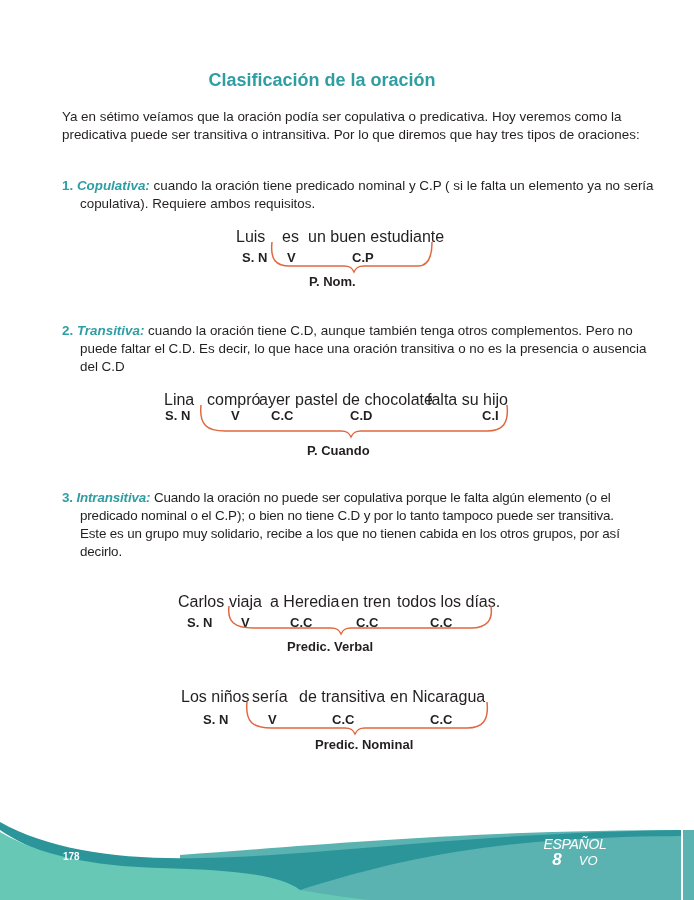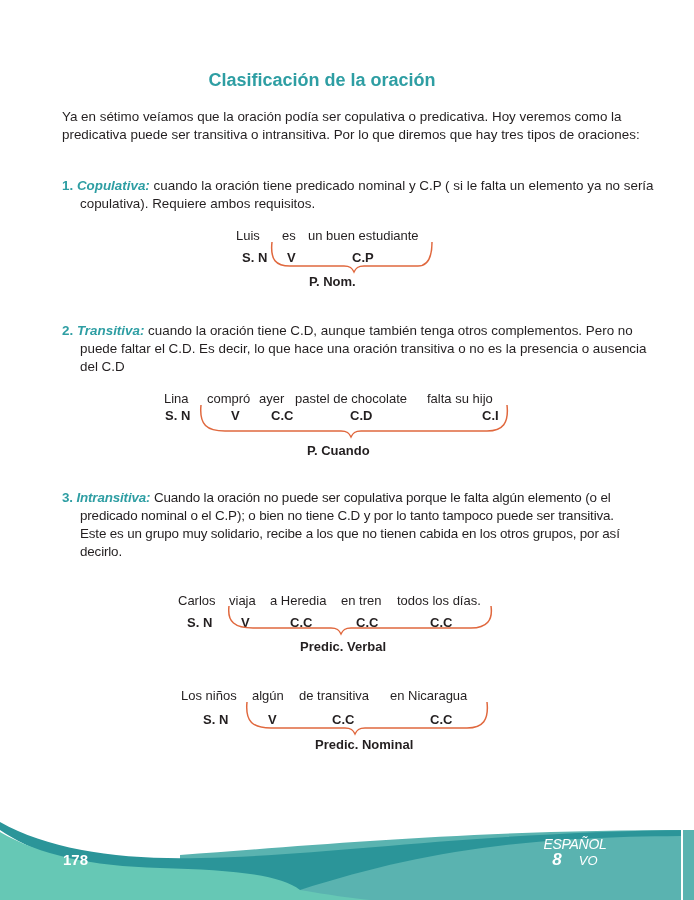--- a/index.html
+++ b/index.html
@@ -8,26 +8,26 @@
   .title { position: absolute; left: 0; width: 644px; top: 70px; text-align: center;
            font-size: 18px; font-weight: bold; color: #2e9ea3; }
   .para { position: absolute; left: 62px; width: 580px; font-size: 13.4px; line-height: 18px; }
   .intro { top: 108px; }
   .num { color: #2e9ea3; font-weight: bold; }
   .head { color: #2e9ea3; font-weight: bold; font-style: italic; }
   .hang { padding-left: 18px; text-indent: -18px; }
   .s1 { top: 177px; }
   .s2 { top: 322px; }
   .s3 { top: 489px; letter-spacing: -0.15px; }
-  .word { position: absolute; font-size: 13px; white-space: nowrap; }
+  .word { position: absolute; font-size: 16px; white-space: nowrap; }
   .role { position: absolute; font-size: 13px; font-weight: bold; white-space: nowrap; }
   svg.brace { position: absolute; overflow: visible; }
   svg.brace path { fill: none; stroke: #e0683e; stroke-width: 1.5; }
   .footer { position: absolute; left: 0; top: 800px; width: 694px; height: 100px; }
-  .pagenum { position: absolute; left: 63px; top: 851px; color: #ffffff; font-weight: bold; font-size: 15px; }
+  .pagenum { position: absolute; left: 63px; top: 851px; color: #ffffff; font-weight: bold; font-size: 10px; }
   .brand { position: absolute; left: 540px; top: 837px; width: 70px; text-align: center; color: #ffffff;
            font-style: italic; line-height: 15px; }
   .brand .b1 { font-size: 14px; letter-spacing: -0.3px; }
   .brand .b2 { font-size: 17px; font-weight: bold; }
   .brand .b2 small { font-size: 13px; font-weight: normal; padding-left: 17px; }
 </style>
 </head>
 <body>
 
 <div class="title">Clasificación de la oración</div>
@@ -77,26 +77,26 @@
   <span class="word" style="left:341px;top:593px;">en tren</span>
   <span class="word" style="left:397px;top:593px;">todos los días.</span>
   <span class="role" style="left:187px;top:615px;">S. N</span>
   <span class="role" style="left:241px;top:615px;">V</span>
   <span class="role" style="left:290px;top:615px;">C.C</span>
   <span class="role" style="left:356px;top:615px;">C.C</span>
   <span class="role" style="left:430px;top:615px;">C.C</span>
   <svg class="brace" style="left:227px;top:604px;" width="268" height="32">
     <path d="M2,2 C0,18 8,24 26,24 L104,24 C110,24 112,26 114,30 C116,26 118,24 124,24 L244,24 C260,24 266,16 264,2"></path>
   </svg>
-  <span class="role" style="left:300px;top:639px;">Predic. Verbal</span>
+  <span class="role" style="left:287px;top:639px;">Predic. Verbal</span>
 </div>
 
 <div>
   <span class="word" style="left:181px;top:688px;">Los niños</span>
-  <span class="word" style="left:252px;top:688px;">algún</span>
+  <span class="word" style="left:252px;top:688px;">sería</span>
   <span class="word" style="left:299px;top:688px;">de transitiva</span>
   <span class="word" style="left:390px;top:688px;">en Nicaragua</span>
   <span class="role" style="left:203px;top:712px;">S. N</span>
   <span class="role" style="left:268px;top:712px;">V</span>
   <span class="role" style="left:332px;top:712px;">C.C</span>
   <span class="role" style="left:430px;top:712px;">C.C</span>
   <svg class="brace" style="left:245px;top:700px;" width="246" height="36">
     <path d="M2,2 C0,22 8,28 26,28 L100,28 C106,28 108,30 110,34 C112,30 114,28 120,28 L222,28 C238,28 244,20 242,2"></path>
   </svg>
   <span class="role" style="left:315px;top:737px;text-align:right;">Predic. Nominal</span>

